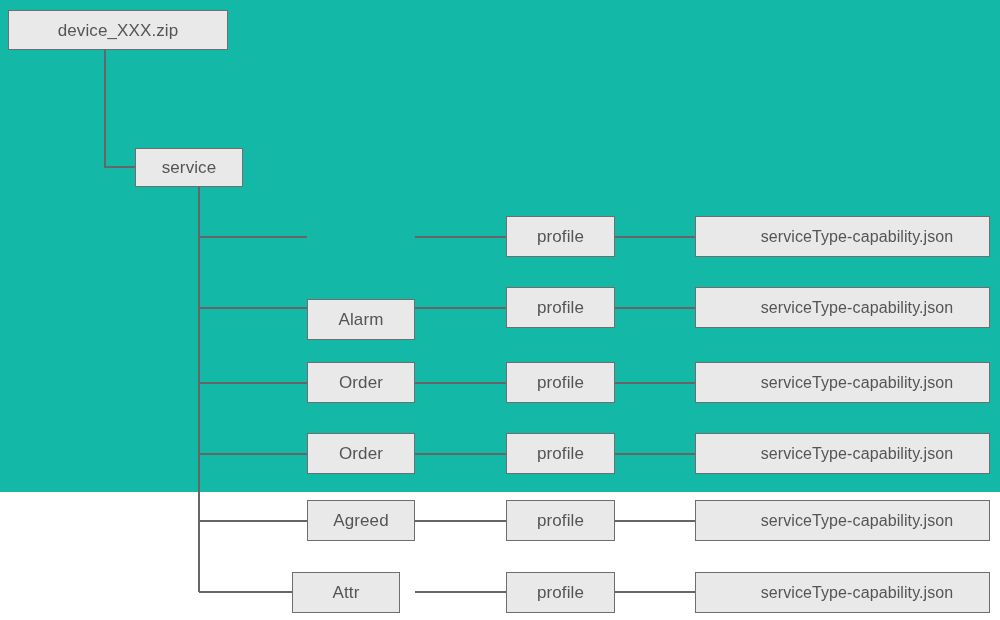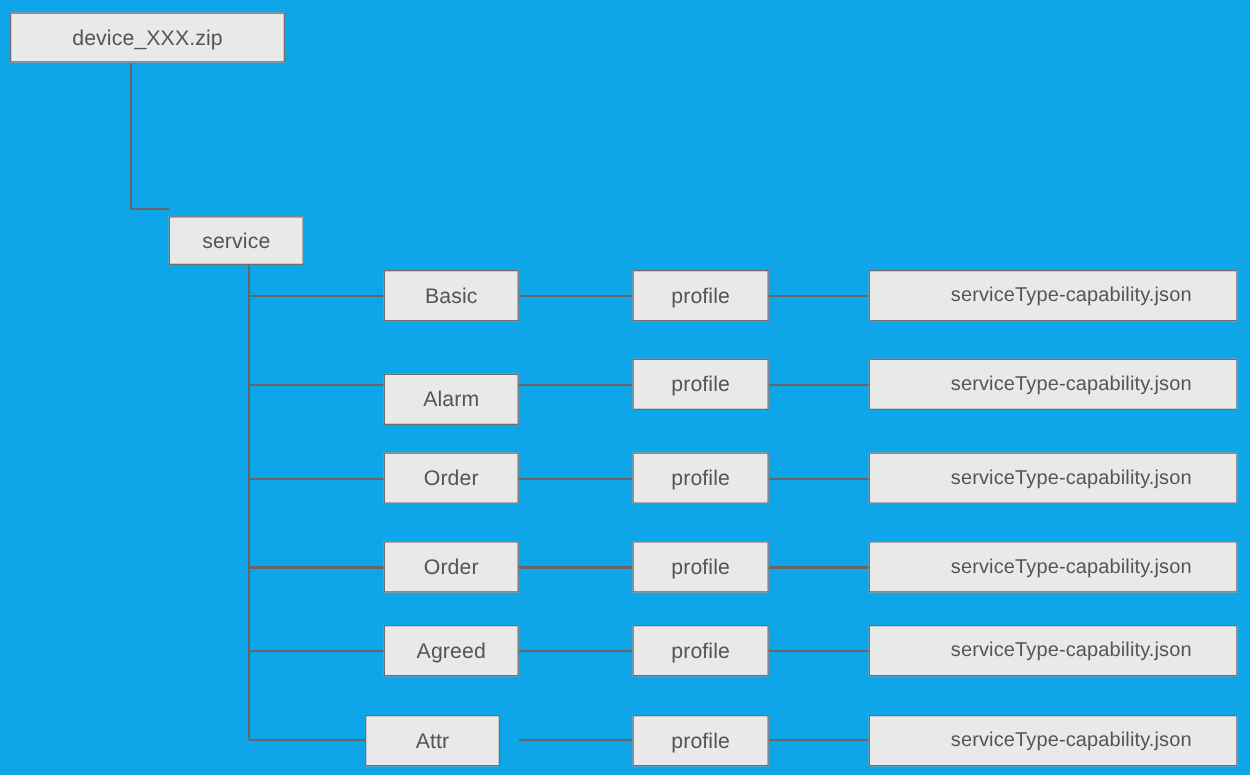--- a/index.html
+++ b/index.html
@@ -9,22 +9,22 @@
   }
   body {
     width: 1000px;
     height: 620px;
     font-family: "Liberation Sans", sans-serif;
     overflow: hidden;
   }
   #diagram-root {
     position: relative;
     width: 1000px;
-    height: 620px;
-    background: #0ea5e9;
+    height: 492px;
+    background: #14b8a6;
   }
   #connector-layer {
     position: absolute;
     left: 0;
     top: 0;
     width: 1000px;
     height: 620px;
   }
   .node-box {
     position: absolute;
@@ -78,27 +78,24 @@
       <path d="M615,454 L695,454"></path>
       <path d="M615,521 L695,521"></path>
       <path d="M615,592 L695,592"></path>
     </g>
   </svg>
 
   <div class="node-box" style="left:8px; top:10px; width:220px; height:40px;">
     <span>device_XXX.zip</span>
   </div>
 
-  <div class="node-box" style="left:135px; top:148px; width:108px; height:39px;margin-top:25px;">
+  <div class="node-box" style="left:135px; top:148px; width:108px; height:39px;">
     <span>service</span>
   </div>
 
-  <div class="node-box" style="left:307px; top:216px; width:108px; height:41px;">
-    <span>Basic</span>
-  </div>
   <div class="node-box" style="left:506px; top:216px; width:109px; height:41px;">
     <span>profile</span>
   </div>
   <div class="node-box small-text" style="left:695px; top:216px; width:295px; height:41px;">
     <span>serviceType-capability.json</span>
   </div>
 
   <div class="node-box" style="left:307px; top:299px; width:108px; height:41px;">
     <span>Alarm</span>
   </div>

